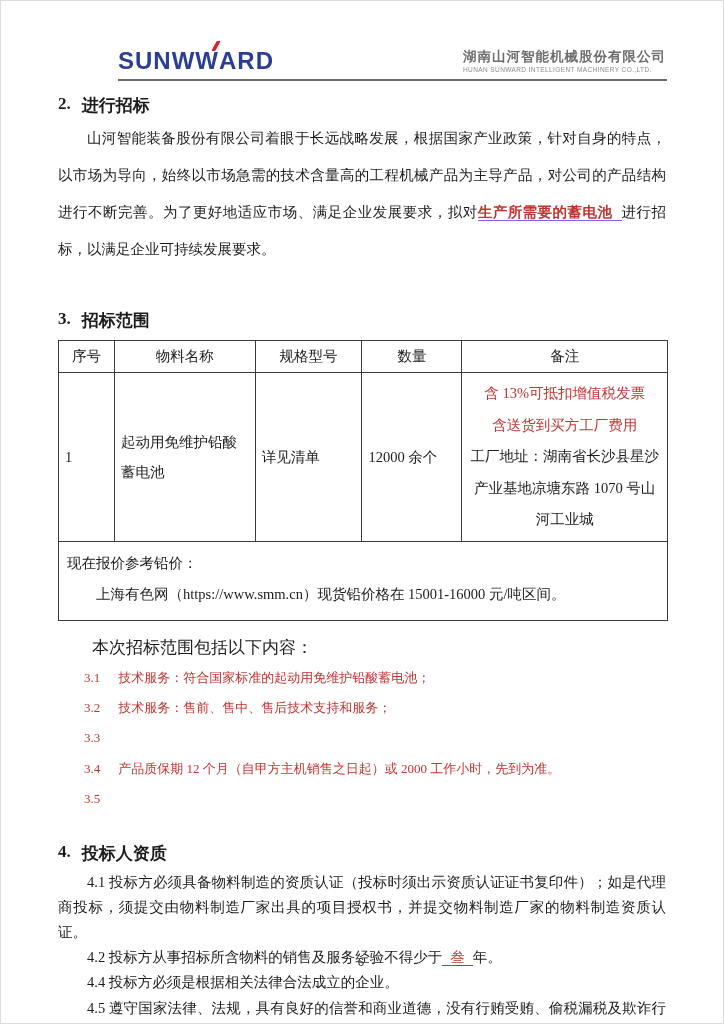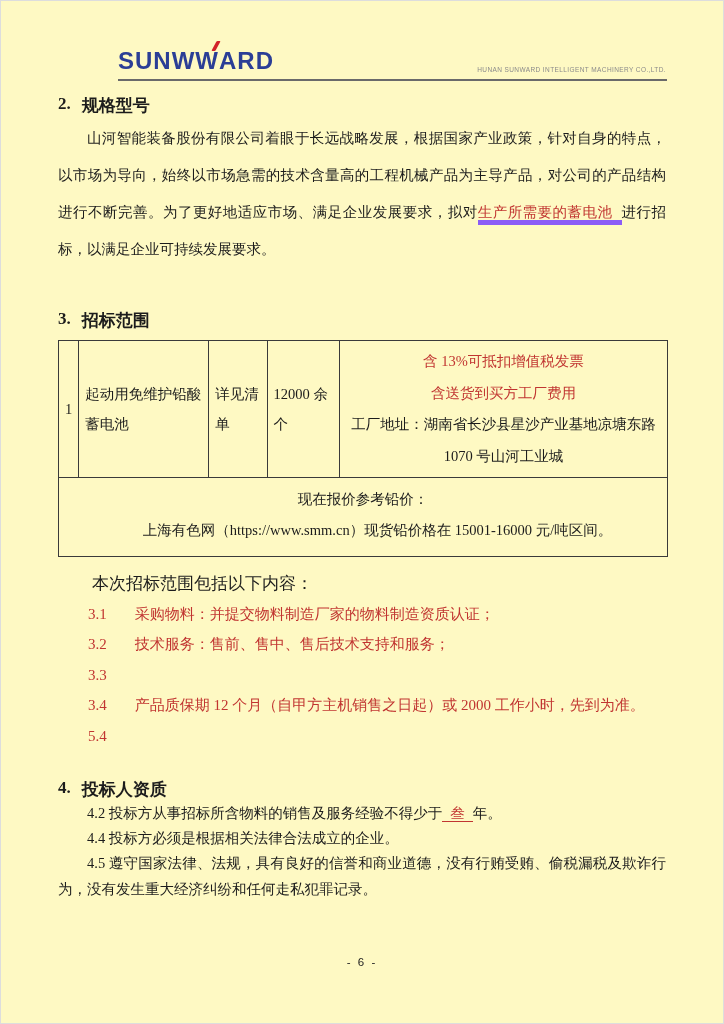--- a/index.html
+++ b/index.html
@@ -1,21 +1,21 @@
 <!DOCTYPE html>
 <html><head>
 <meta charset="utf-8">
 <style>
   * { margin:0; padding:0; box-sizing:border-box; }
   html,body { background:#e9e9e9; }
   .page {
     position:relative;
     width:724px; height:1024px;
     margin:0 auto;
-    background:#fef9c3;
+    background:#ffffff;
     border:1px solid #ddd;
     font-family:"Liberation Serif","DejaVu Serif",serif;
     color:#1c1c1c;
     overflow:hidden;
   }
   .content { padding:0 57px; }
 
   
   .header { display:flex; justify-content:space-between; align-items:flex-end; padding:48px 57px 0 57px; }
   .logo { margin-left:60px; font-family:"Liberation Sans","DejaVu Sans",sans-serif;
@@ -30,82 +30,90 @@
                 font-size:13.5px; letter-spacing:1px; line-height:1.15; }
   .company-en { font-family:"Liberation Sans","DejaVu Sans",sans-serif; font-size:6.5px;
                 letter-spacing:.4px; color:#8a8a8a; margin-top:1px; }
   .header-rule { height:2px; background:#6a6a6a; margin:6px 56px 0 117px; }
 
   
   .h2 { display:flex; gap:11px; font-size:17px; font-weight:bold; }
   .sec2 { margin-top:13px; }
   .para { font-size:14.5px; line-height:37px; text-align:justify; text-indent:2em; margin-top:3px; }
   .red { color:#c13531; }
-  .red-underline { color:#c13531; border-bottom:5px solid #8b5cf6; padding-right:9px; }
+  .red-underline { color:#c13531; border-bottom:1px solid #8b5cf6; padding-right:9px;font-weight:bold; }
 
   
   .sec3 { margin-top:41px; }
   table.bid { border-collapse:collapse; width:610px; margin-top:8px; font-size:14.5px; }
   table.bid td, table.bid th { border:1.4px solid #3a3a3a; font-weight:normal; vertical-align:middle; }
   th.c-no   { width:56px;  height:32px; }
   th.c-mat  { width:141px; }
   th.c-spec { width:107px; }
   th.c-qty  { width:100px; }
   th.c-rem  { width:206px; }
   td.cell-center { text-align:left; line-height:30px; padding:4px 6px; }
   td.remark { padding:5px 8px; text-align:center; line-height:31.5px; }
-  td.price-note { padding:6px 8px 10px 8px; line-height:31px; text-align:center; }
+  td.price-note { padding:6px 8px 10px 8px; line-height:31px; text-align:left; }
   .price-line2 { text-indent:2em; }
   .scope-intro { font-size:17px; margin:12px 0 0 2em; line-height:30px; }
-  .scope-item { display:flex; gap:28px; margin-left:2em; color:#c13531; font-size:15px; line-height:30.4px; }
+  .scope-item { display:flex; gap:18px; margin-left:2em; color:#c13531; font-size:13px; line-height:30.4px; }
 
   
   .sec4 { margin-top:27px; }
   .q-para { font-size:14.5px; line-height:25.2px; text-align:justify; text-indent:2em; }
   .sec4 .first { margin-top:5px; }
   .u-red { color:#c13531; border-bottom:1px solid #c13531; padding:0 8px; }
 
   
   .footer { position:absolute; bottom:55px; left:0; width:100%; text-align:center;
             font-family:"Liberation Sans","DejaVu Sans",sans-serif;
             font-size:11.5px; letter-spacing:2px; color:#222; }
 </style>
 </head>
 <body>
 
 <div class="page">
 
   <div class="header">
     <div class="logo"><span>SUNW</span><span class="w-accent">W</span><span>ARD</span></div>
     <div class="company-block">
+      <div class="company-cn">湖南山河智能机械股份有限公司</div>
       <div class="company-en">HUNAN SUNWARD INTELLIGENT MACHINERY CO.,LTD.</div>
     </div>
   </div>
   <div class="header-rule"></div>
 
   <div class="content">
 
     <div class="sec2">
       <div class="h2">
         <span>2.</span>
-        <span>规格型号</span>
+        <span>进行招标</span>
       </div>
       <div class="para">
         <span>山河智能装备股份有限公司着眼于长远战略发展，根据国家产业政策，针对自身的特点，以市场为导向，始终以市场急需的技术含量高的工程机械产品为主导产品，对公司的产品结构进行不断完善。为了更好地适应市场、满足企业发展要求，拟对</span><span class="red-underline">生产所需要的蓄电池</span><span>进行招标，以满足企业可持续发展要求。</span>
       </div>
     </div>
 
     <div class="sec3">
       <div class="h2">
         <span>3.</span>
         <span>招标范围</span>
       </div>
 
       <table class="bid">
         <tbody>
+            <tr>
+          <th class="c-no">序号</th>
+          <th class="c-mat">物料名称</th>
+          <th class="c-spec">规格型号</th>
+          <th class="c-qty">数量</th>
+          <th class="c-rem">备注</th>
+        </tr>
         <tr>
           <td class="cell-center">1</td>
           <td class="cell-center">起动用免维护铅酸蓄电池</td>
           <td class="cell-center">详见清单</td>
           <td class="cell-center">12000 余个</td>
           <td class="remark">
             <div class="red">含 13%可抵扣增值税发票</div>
             <div class="red">含送货到买方工厂费用</div>
             <div>工厂地址：湖南省长沙县星沙产业基地凉塘东路 1070 号山河工业城</div>
           </td>
@@ -116,43 +124,44 @@
             <div class="price-line2">上海有色网（https://www.smm.cn）现货铅价格在 15001-16000 元/吨区间。</div>
           </td>
         </tr>
       </tbody>
         </table>
 
       <div class="scope-intro">本次招标范围包括以下内容：</div>
 
       <div class="scope-item">
         <span>3.1</span>
-        <span>采购物料：并提交物料制造厂家的物料制造资质认证；</span>
+        <span>技术服务：符合国家标准的起动用免维护铅酸蓄电池；</span>
       </div>
       <div class="scope-item">
         <span>3.2</span>
         <span>技术服务：售前、售中、售后技术支持和服务；</span>
       </div>
       <div class="scope-item">
         <span>3.3</span>
       </div>
       <div class="scope-item">
         <span>3.4</span>
         <span>产品质保期 12 个月（自甲方主机销售之日起）或 2000 工作小时，先到为准。</span>
       </div>
       <div class="scope-item">
-        <span>5.4</span>
+        <span>3.5</span>
       </div>
     </div>
 
     <div class="sec4">
       <div class="h2">
         <span>4.</span>
         <span>投标人资质</span>
       </div>
+      <div class="q-para first">4.1 投标方必须具备物料制造的资质认证（投标时须出示资质认证证书复印件）；如是代理商投标，须提交由物料制造厂家出具的项目授权书，并提交物料制造厂家的物料制造资质认证。</div>
       <div class="q-para">
         <span>4.2 投标方从事招标所含物料的销售及服务经验不得少于</span><span class="u-red">叁</span><span>年。</span>
       </div>
       <div class="q-para">4.4 投标方必须是根据相关法律合法成立的企业。</div>
       <div class="q-para">4.5 遵守国家法律、法规，具有良好的信誉和商业道德，没有行贿受贿、偷税漏税及欺诈行为，没有发生重大经济纠纷和任何走私犯罪记录。</div>
     </div>
 
   </div>
 
   <div class="footer">- 6 -</div>

